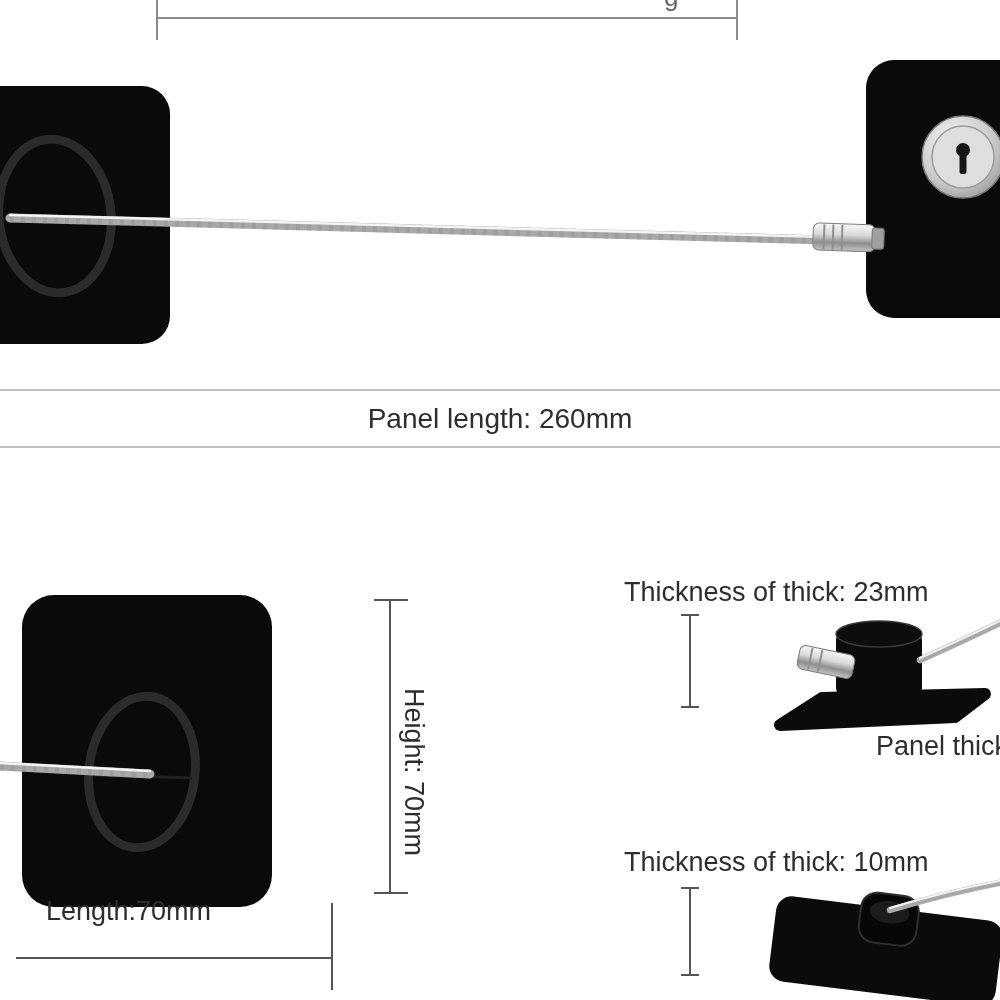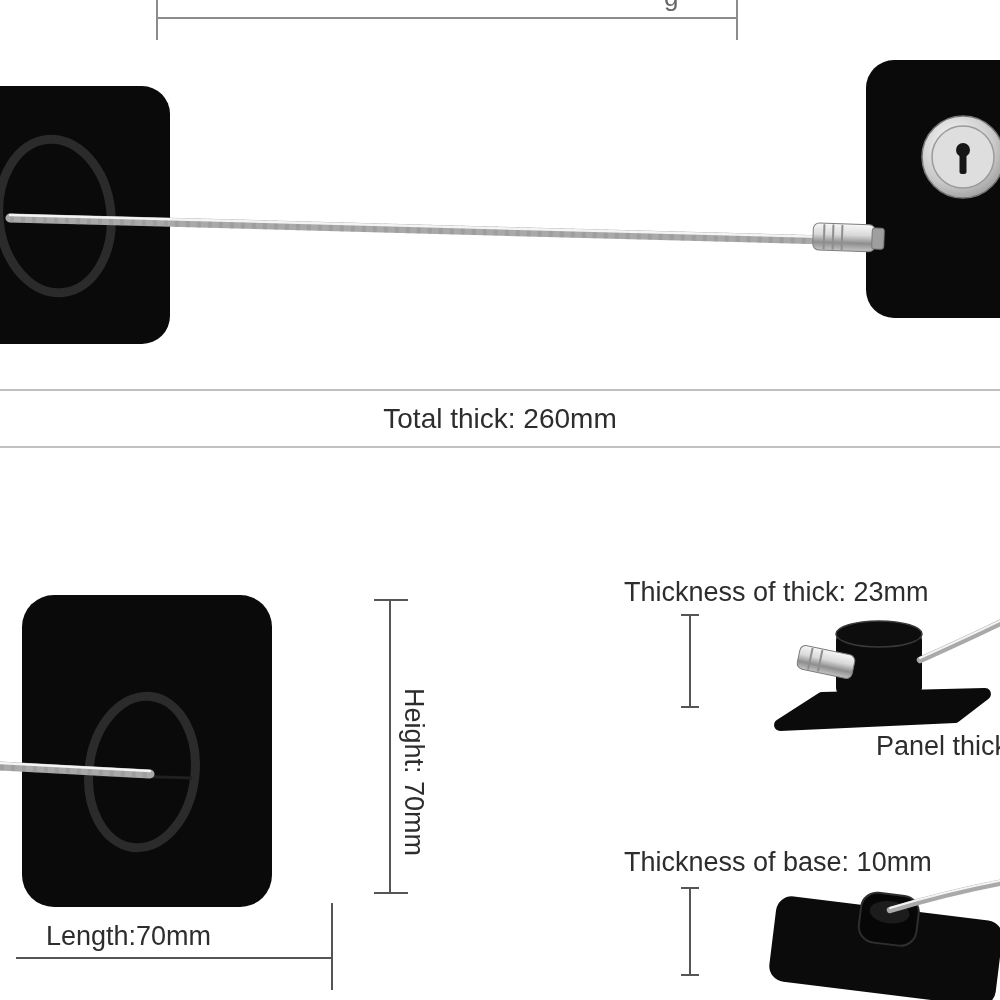--- a/index.html
+++ b/index.html
@@ -80,21 +80,21 @@
       <line x1="824" y1="225" x2="824" y2="250" stroke="#8f8f8f" stroke-width="2"></line>
       <line x1="833" y1="225" x2="833" y2="250" stroke="#8f8f8f" stroke-width="2"></line>
       <line x1="842" y1="225" x2="842" y2="250" stroke="#8f8f8f" stroke-width="2"></line>
       <rect x="872" y="227" width="12" height="21" rx="3" fill="#9f9f9f" stroke="#787878" stroke-width="1"></rect>
     </g>
   </svg>
 
   <span class="frag">g</span>
 
   <div class="divider" style="top:389px"></div>
-  <div class="total-label">Total thick: 260mm</div>
+  <div class="total-label">Panel length: 260mm</div>
   <div class="divider" style="top:446px"></div>
 
   <svg class="abs" style="top:570px" width="1000" height="430" viewBox="0 0 1000 430">
     <defs>
       <linearGradient id="chrome2" x1="0" y1="0" x2="0" y2="1">
         <stop offset="0" stop-color="#f7f7f7"></stop>
         <stop offset="0.4" stop-color="#d9d9d9"></stop>
         <stop offset="0.7" stop-color="#8e8e8e"></stop>
         <stop offset="1" stop-color="#c4c4c4"></stop>
       </linearGradient>
@@ -157,21 +157,21 @@
       </g>
       <g>
         <path class="cable-thin" d="M 890 340 Q 950 322 1004 312"></path>
         <path class="cable-thin-hi" d="M 890 338 Q 950 320 1004 310"></path>
       </g>
     </g>
   </svg>
 
   <span class="label vertical-label" style="left:398px;top:688px">Height: 70mm</span>
 
-  <span class="label" style="left:46px;top:921px">Length:70mm</span>
+  <span class="label" style="left:46px;top:896px">Length:70mm</span>
 
   <span class="label" style="left:624px;top:577px">Thickness of thick: 23mm</span>
 
   <span class="label" style="left:876px;top:731px">Panel thick</span>
 
-  <span class="label" style="left:624px;top:847px">Thickness of base: 10mm</span>
+  <span class="label" style="left:624px;top:847px">Thickness of thick: 10mm</span>
 
 </div>
 
 </body></html>

